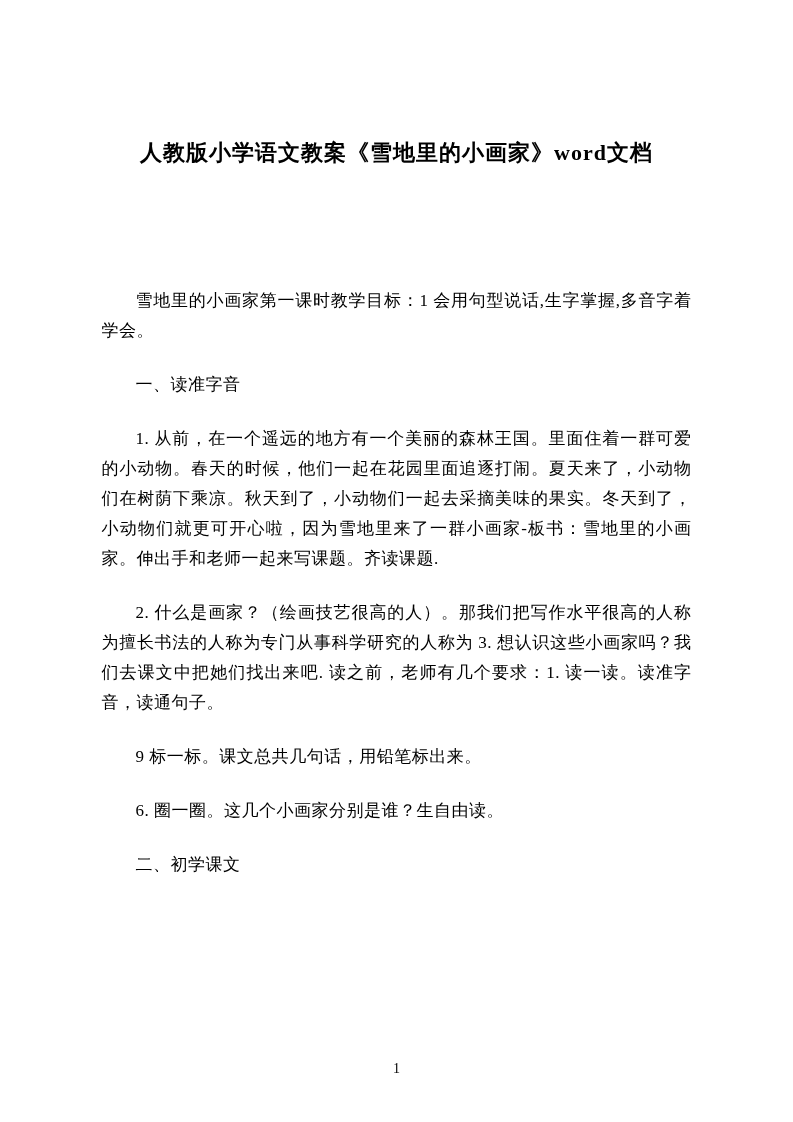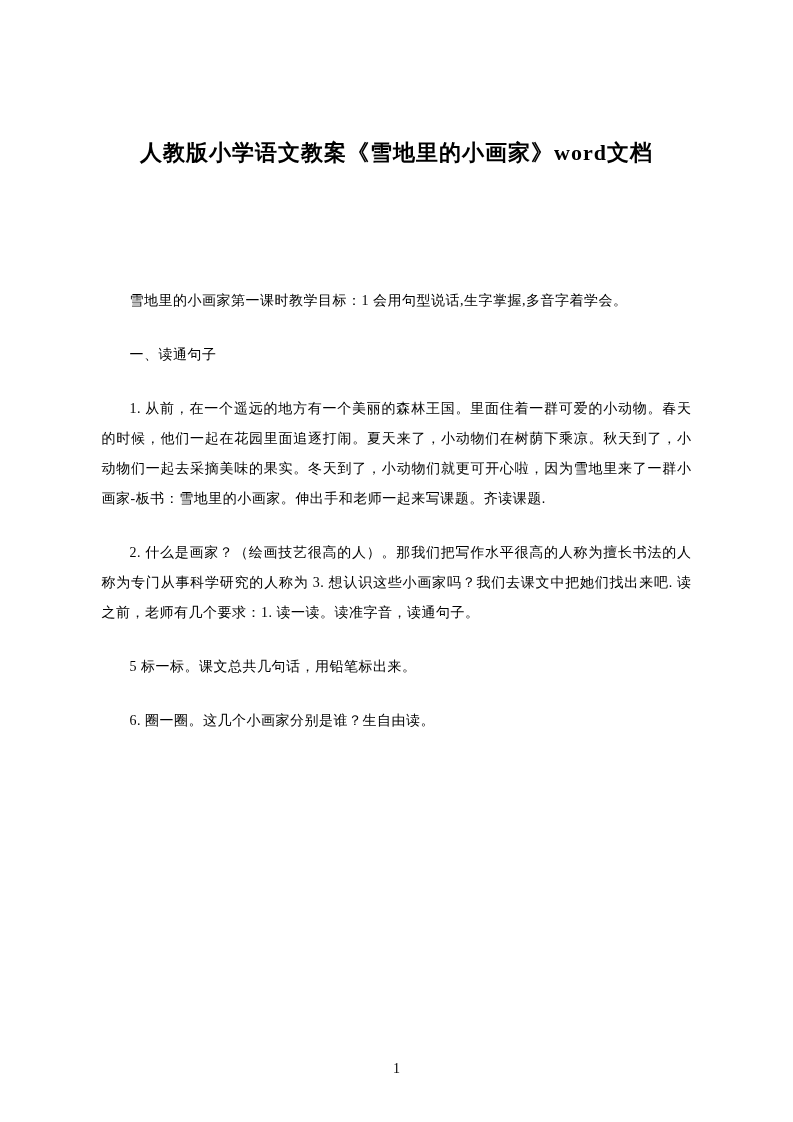--- a/index.html
+++ b/index.html
@@ -21,21 +21,21 @@
     }
     .doc-title {
       text-align: center;
       font-size: 22px;
       font-weight: bold;
       letter-spacing: 1px;
       margin: 0 0 118px 0;
       line-height: 30px;
     }
     .doc-body p {
-      font-size: 14px;
+      font-size: 17px;
       line-height: 30px;
       margin: 0 0 24px 0;
       text-indent: 2em;
       text-align: justify;
       letter-spacing: 0.5px;
     }
     .page-number {
       position: absolute;
       left: 0;
       right: 0;
@@ -47,22 +47,23 @@
   </style>
 </head>
 <body>
 
 <div class="page">
 
   <h1 class="doc-title">人教版小学语文教案《雪地里的小画家》word文档</h1>
 
   <div class="doc-body">
     <p>雪地里的小画家第一课时教学目标：1 会用句型说话,生字掌握,多音字着学会。</p>
-    <p>一、读通句子</p>
+    <p>一、读准字音</p>
     <p>1. 从前，在一个遥远的地方有一个美丽的森林王国。里面住着一群可爱的小动物。春天的时候，他们一起在花园里面追逐打闹。夏天来了，小动物们在树荫下乘凉。秋天到了，小动物们一起去采摘美味的果实。冬天到了，小动物们就更可开心啦，因为雪地里来了一群小画家-板书：雪地里的小画家。伸出手和老师一起来写课题。齐读课题.</p>
     <p>2. 什么是画家？（绘画技艺很高的人）。那我们把写作水平很高的人称为擅长书法的人称为专门从事科学研究的人称为 3. 想认识这些小画家吗？我们去课文中把她们找出来吧. 读之前，老师有几个要求：1. 读一读。读准字音，读通句子。</p>
-    <p>5 标一标。课文总共几句话，用铅笔标出来。</p>
+    <p>9 标一标。课文总共几句话，用铅笔标出来。</p>
     <p>6. 圈一圈。这几个小画家分别是谁？生自由读。</p>
+    <p>二、初学课文</p>
   </div>
 
   <div class="page-number">1</div>
 
 </div>
 
 </body></html>

